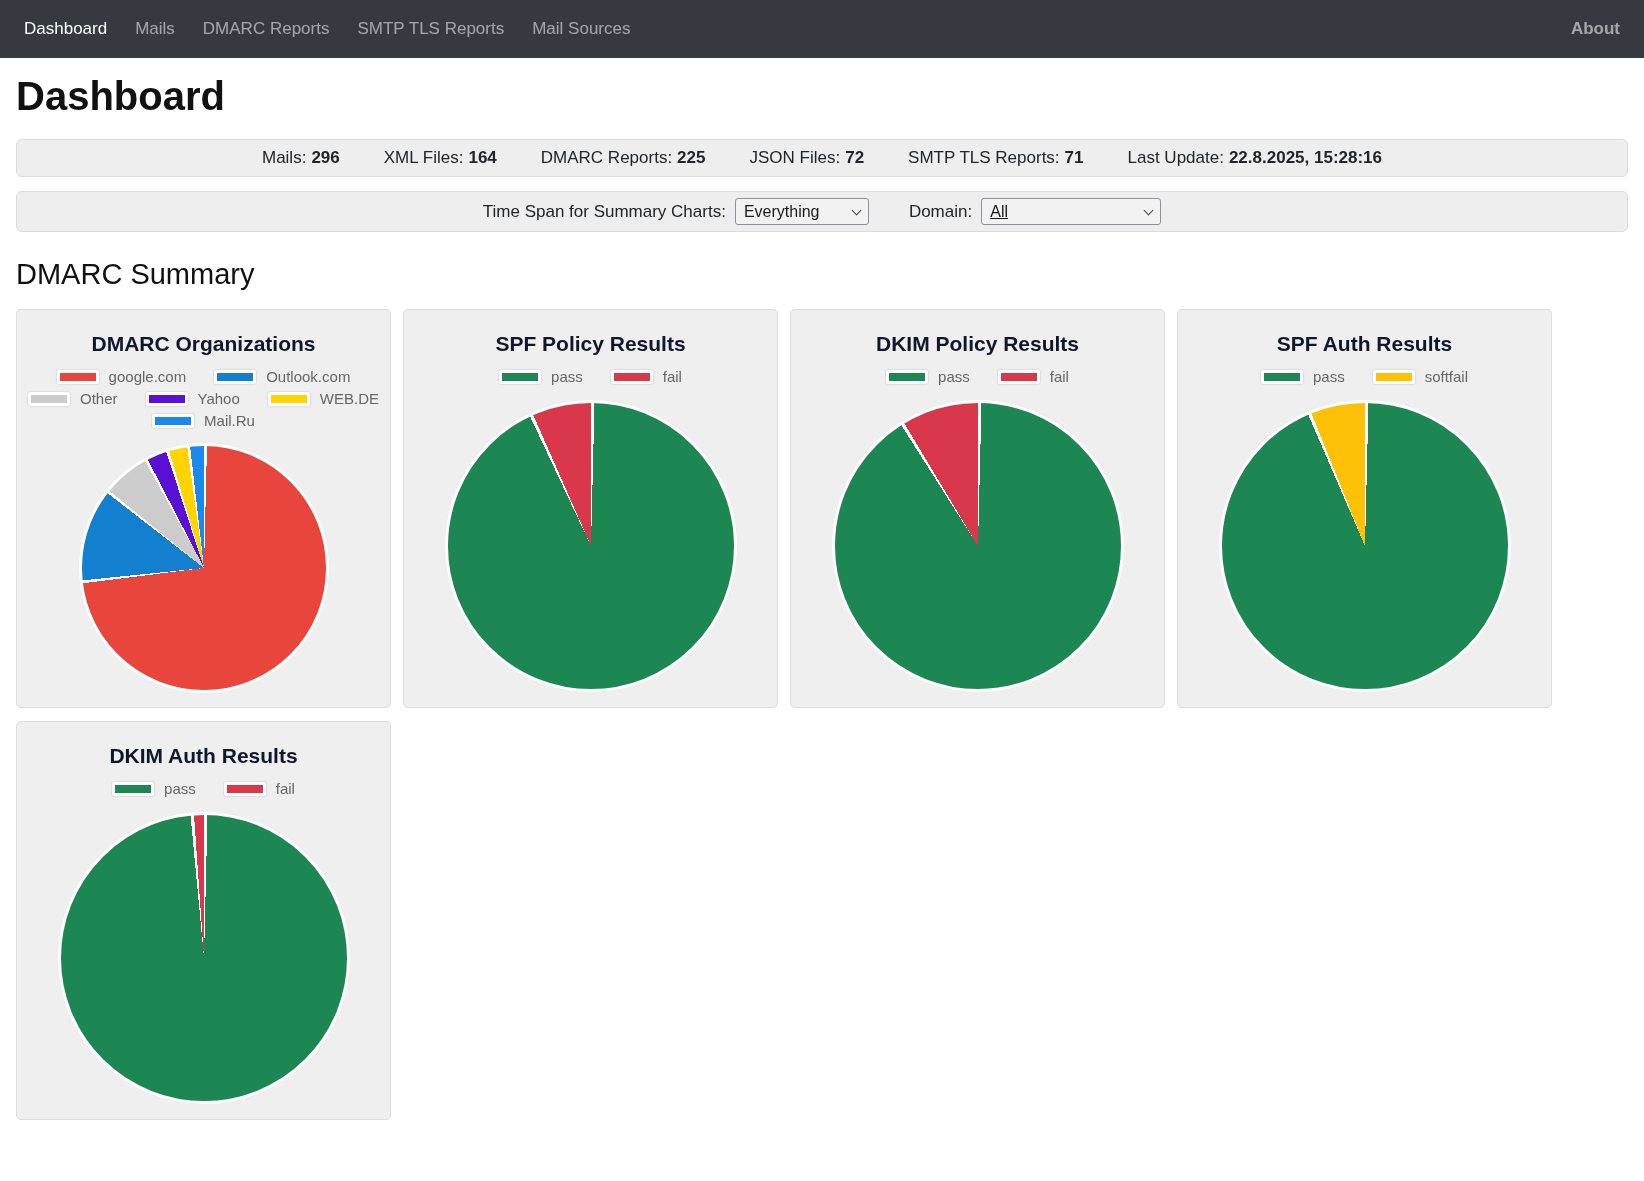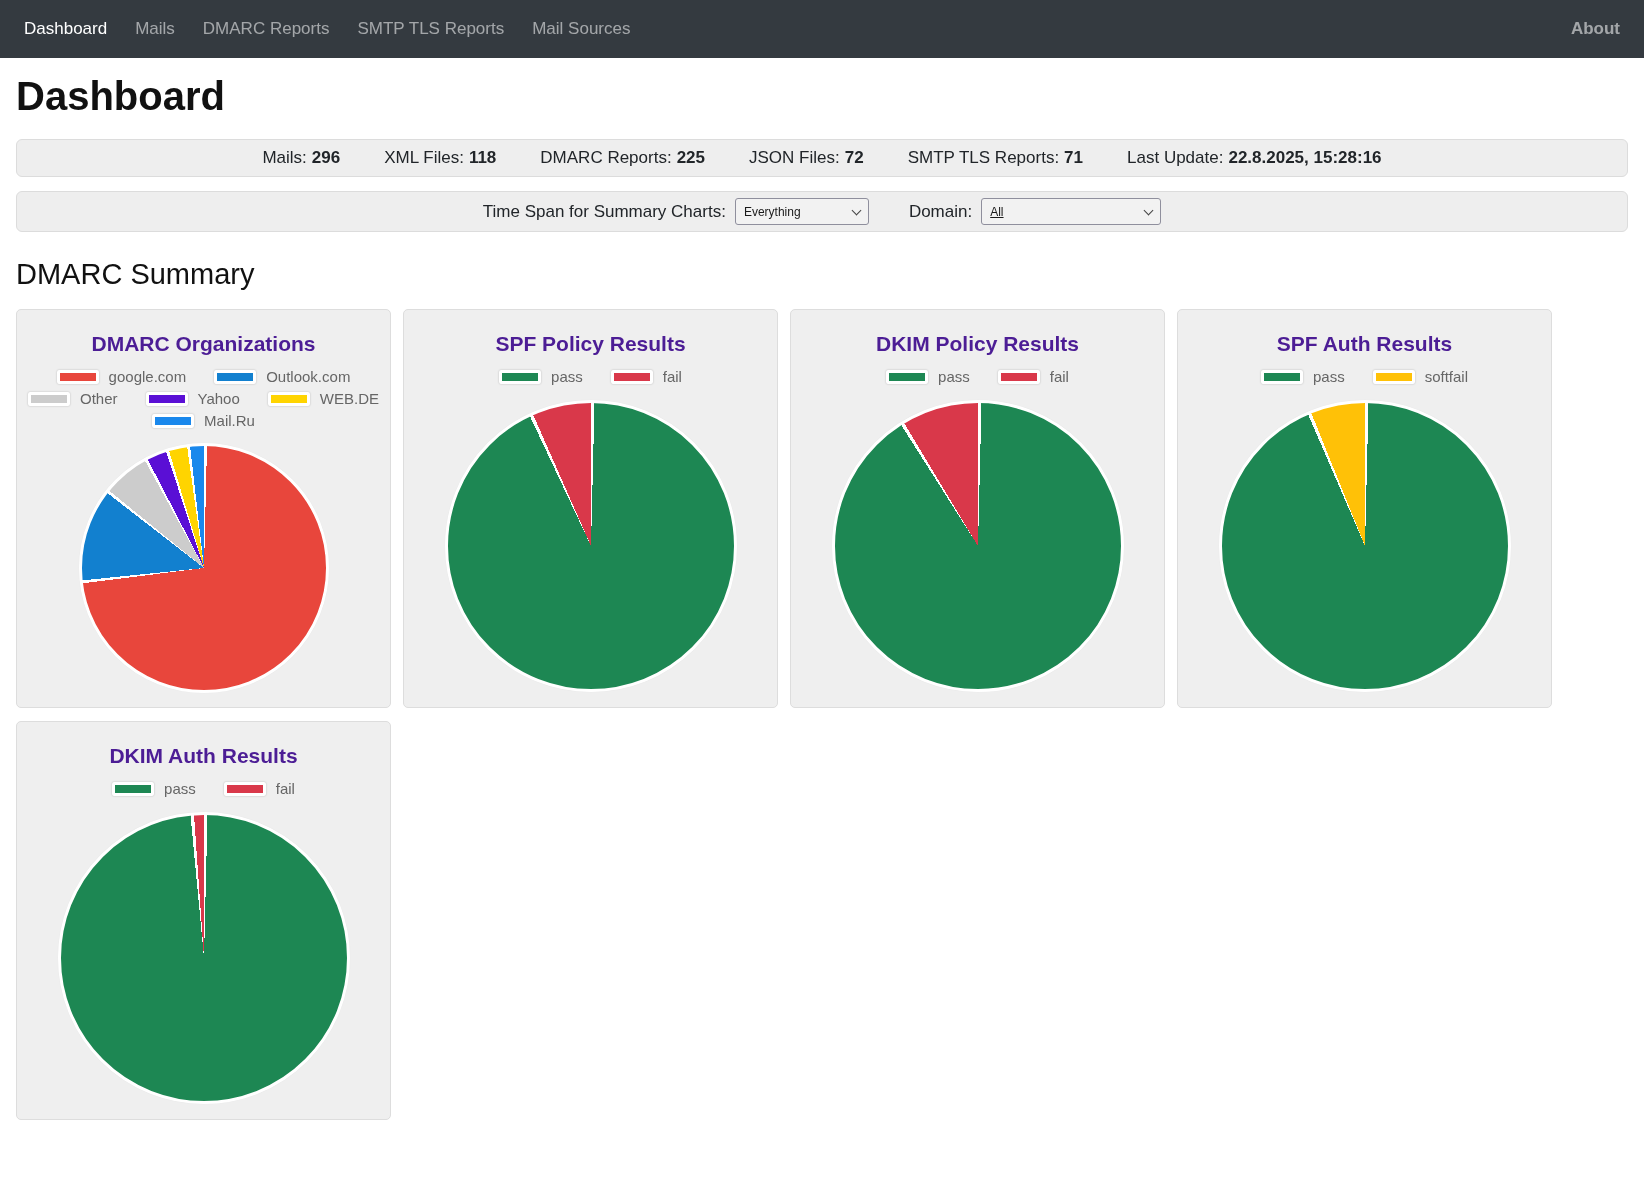--- a/index.html
+++ b/index.html
@@ -58,21 +58,21 @@
   .stats-bar { gap: 44px; }
   .stat { white-space: nowrap; }
   .stat b { margin-left: 5px; }
   .filter-bar { gap: 40px; padding: 6px 12px; }
   .filter-group { display: flex; align-items: center; gap: 9px; }
   .select-wrap { position: relative; display: inline-block; }
   select {
     appearance: none;
     -webkit-appearance: none;
     font-family: "Liberation Sans", "DejaVu Sans", sans-serif;
-    font-size: 12px;
+    font-size: 16px;
     color: #1a1a1a;
     background: #f2f2f2;
     border: 1px solid #8f8f9d;
     border-radius: 3px;
     padding: 3px 26px 3px 8px;
     height: 27px;
   }
   select.w-time { width: 134px; }
   select.w-domain { width: 180px; text-decoration: underline; }
   .chev {
@@ -96,21 +96,21 @@
     border-radius: 5px;
     height: 399px;
     display: flex;
     flex-direction: column;
     align-items: center;
     overflow: hidden;
   }
   .card-title {
     font-size: 21px;
     font-weight: 700;
-    color: #4c1d95;
+    color: #0f172a;
     margin: 22px 0 12px 0;
   }
   .legend {
     display: flex;
     flex-wrap: wrap;
     justify-content: center;
     align-items: center;
     column-gap: 28px;
     row-gap: 5px;
     max-width: 380px;
@@ -148,21 +148,21 @@
   <div class="nav-group right">
       <a href="#" class="nav-link">About</a>
     </div>
 </nav>
 
 <main>
   <h1 class="page-title">Dashboard</h1>
 
   <div class="bar stats-bar">
       <span class="stat">Mails:<b>296</b></span>
-      <span class="stat">XML Files:<b>118</b></span>
+      <span class="stat">XML Files:<b>164</b></span>
       <span class="stat">DMARC Reports:<b>225</b></span>
       <span class="stat">JSON Files:<b>72</b></span>
       <span class="stat">SMTP TLS Reports:<b>71</b></span>
       <span class="stat">Last Update:<b>22.8.2025, 15:28:16</b></span>
     </div>
 
   <div class="bar filter-bar">
     <div class="filter-group">
       <label>Time Span for Summary Charts:</label>
       <span class="select-wrap">

